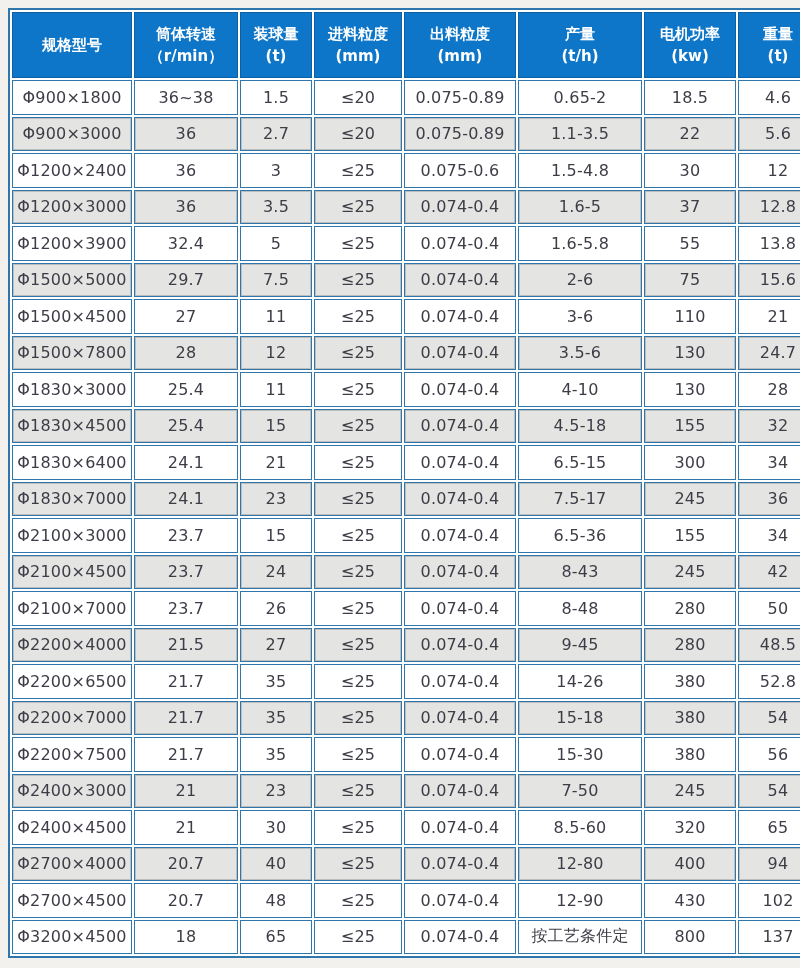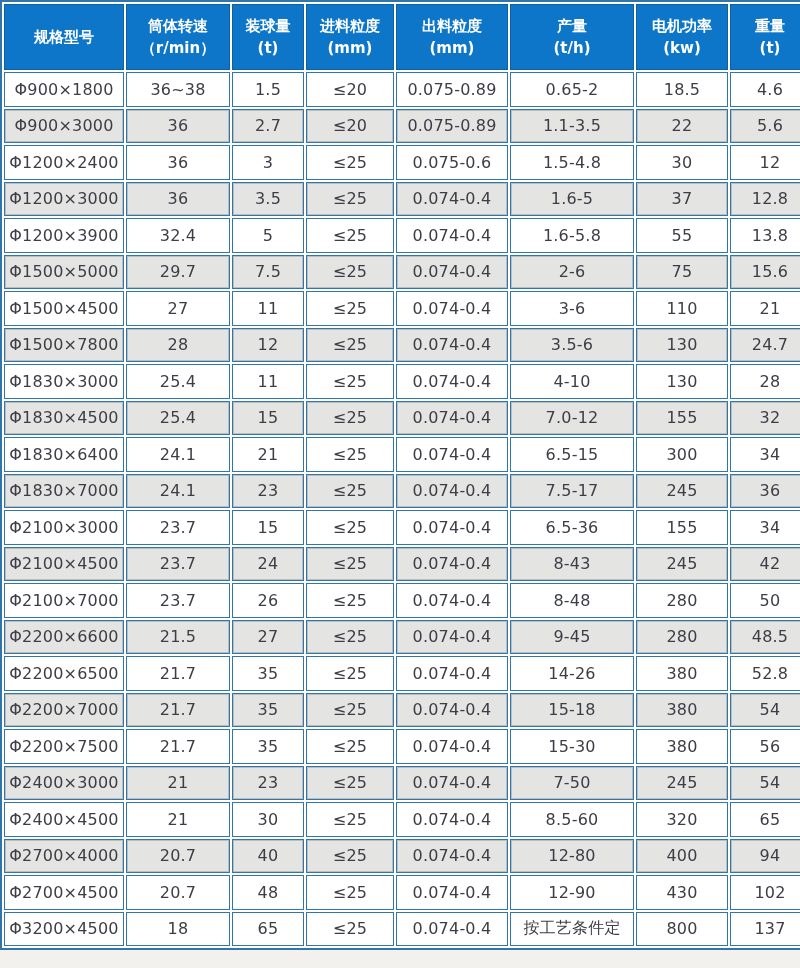--- a/index.html
+++ b/index.html
@@ -18,20 +18,21 @@
     padding: 0;
     width: 800px;
     height: 968px;
     background: var(--page-bg);
     font-family: "DejaVu Sans", "Liberation Sans", sans-serif;
   }
   .page {
     box-sizing: border-box;
     width: 800px;
     height: 968px;
+    padding: 8px;
   }
   table.spec-table {
     width: 784px;
     table-layout: fixed;
     border-collapse: separate;
     border-spacing: 2px;
     background: #ffffff;
     border: 2px solid var(--grid-border);
   }
   th {
@@ -206,21 +207,21 @@
           <td>4-10</td>
           <td>130</td>
           <td>28</td>
         </tr>
         <tr class="shaded">
           <td>Φ1830×4500</td>
           <td>25.4</td>
           <td>15</td>
           <td>≤25</td>
           <td>0.074-0.4</td>
-          <td>7.0-12</td>
+          <td>4.5-18</td>
           <td>155</td>
           <td>32</td>
         </tr>
         <tr>
           <td>Φ1830×6400</td>
           <td>24.1</td>
           <td>21</td>
           <td>≤25</td>
           <td>0.074-0.4</td>
           <td>6.5-15</td>
@@ -261,21 +262,21 @@
           <td>Φ2100×7000</td>
           <td>23.7</td>
           <td>26</td>
           <td>≤25</td>
           <td>0.074-0.4</td>
           <td>8-48</td>
           <td>280</td>
           <td>50</td>
         </tr>
         <tr class="shaded">
-          <td>Φ2200×6600</td>
+          <td>Φ2200×4000</td>
           <td>21.5</td>
           <td>27</td>
           <td>≤25</td>
           <td>0.074-0.4</td>
           <td>9-45</td>
           <td>280</td>
           <td>48.5</td>
         </tr>
         <tr>
           <td>Φ2200×6500</td>

